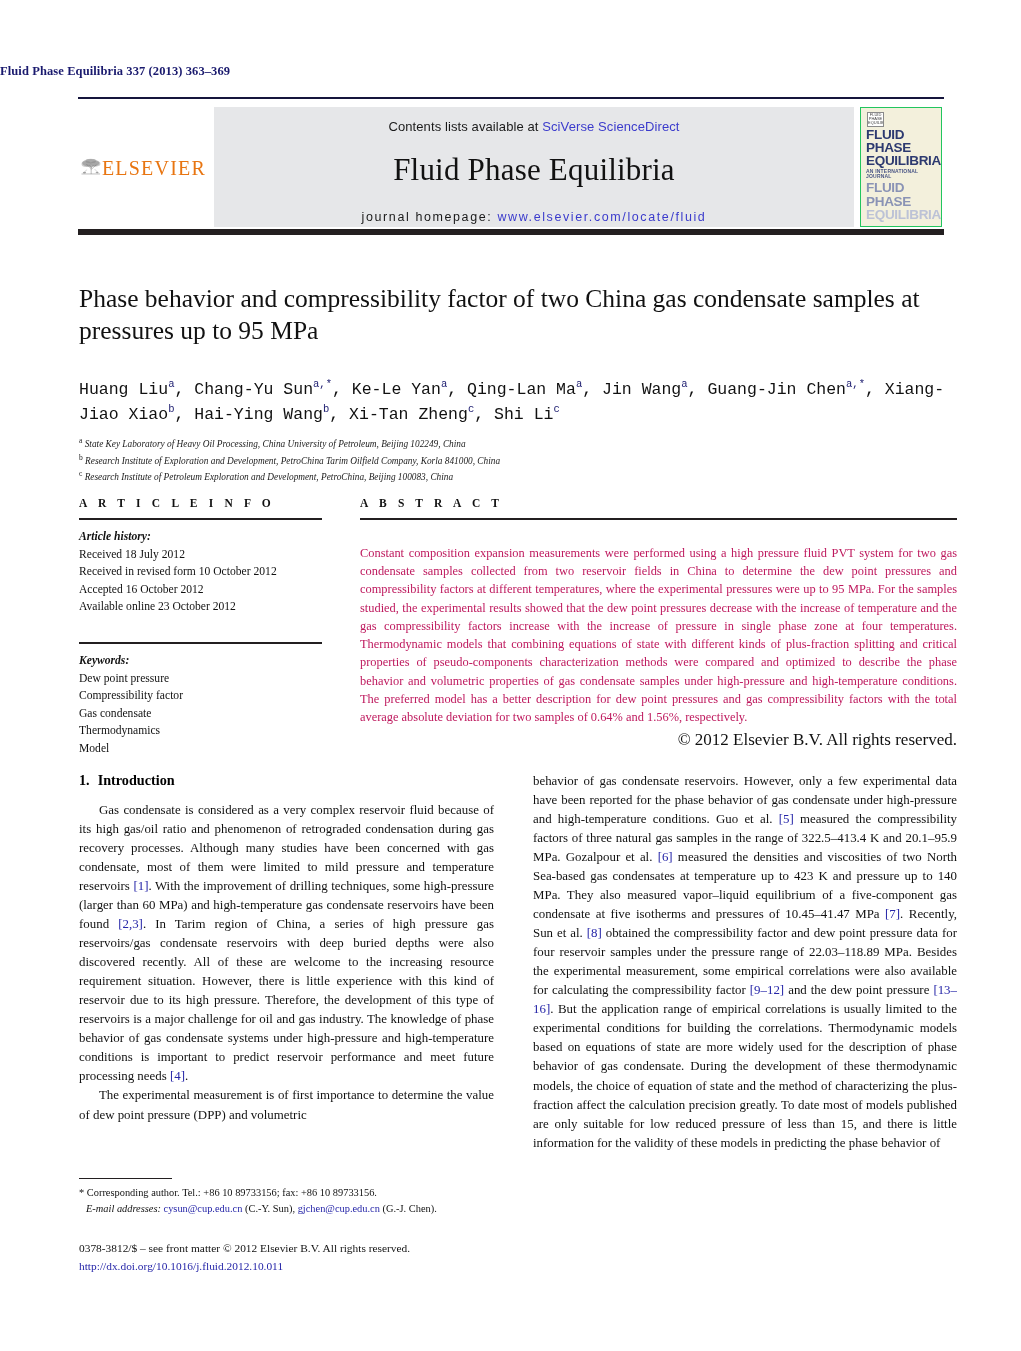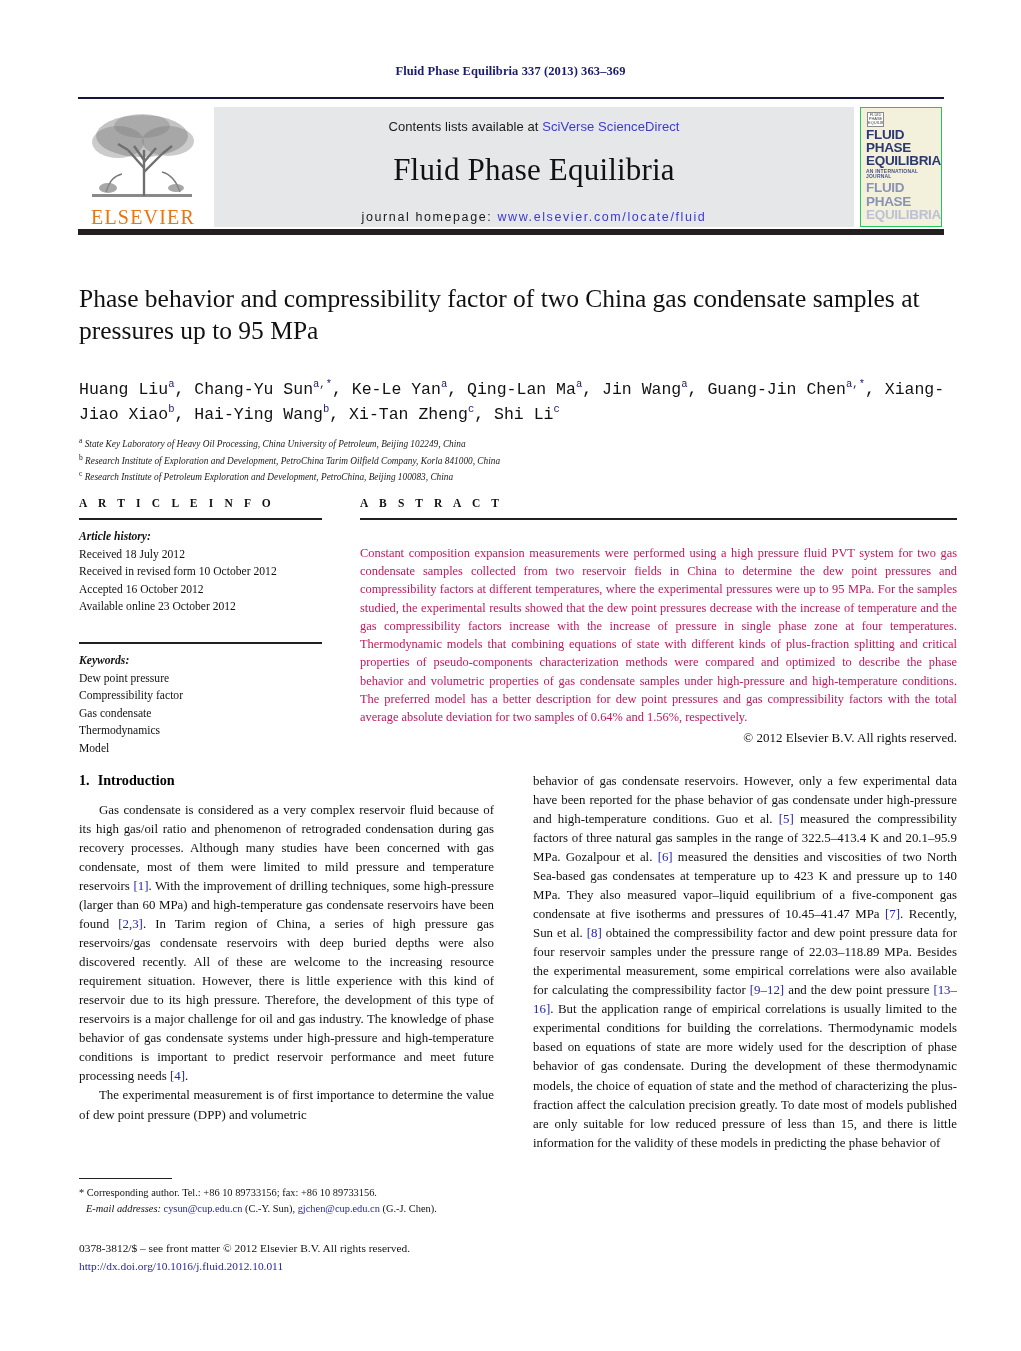--- a/index.html
+++ b/index.html
@@ -19,21 +19,21 @@
     position: absolute;
     left: 0; top: 0;
     width: 1021px;
     height: 1351px;
   }
 
   
   .running-head {
     position: absolute;
     top: 64px; left: 0; width: 1021px;
-    text-align: center;
+    text-align: left;
     font-size: 12.5px;
     font-weight: bold;
     color: #1a1a6e;
     letter-spacing: 0.1px;
   }
 
   
   .masthead {
     position: absolute;
     top: 97px; left: 78px;
@@ -44,21 +44,21 @@
   .masthead-inner {
     position: absolute;
     top: 6px; left: 0;
     width: 866px; height: 124px;
   }
   .elsevier-logo {
     position: absolute;
     left: 2px; top: 2px;
     width: 126px; height: 120px;
     display: flex;
-    flex-direction: column;
+    flex-direction: row;
     align-items: center;
     justify-content: flex-end;
   }
   .tree-svg { display: block; }
   .elsevier-word {
     font-family: "Liberation Serif", serif;
     font-size: 20px;
     letter-spacing: 1.2px;
     color: #e87511;
     line-height: 1;
@@ -213,21 +213,21 @@
   .abs-body {
     margin-top: 24px;
     font-size: 12.4px;
     line-height: 1.47;
     text-align: justify;
     color: #be185d;
   }
   .copyright {
     margin-top: 4px;
     text-align: right;
-    font-size: 13px;
+    font-size: 17px;
     color: #111111;
   }
 
   
   .col-left {
     position: absolute;
     left: 79px; top: 772px;
     width: 415px;
   }
   .col-right {

